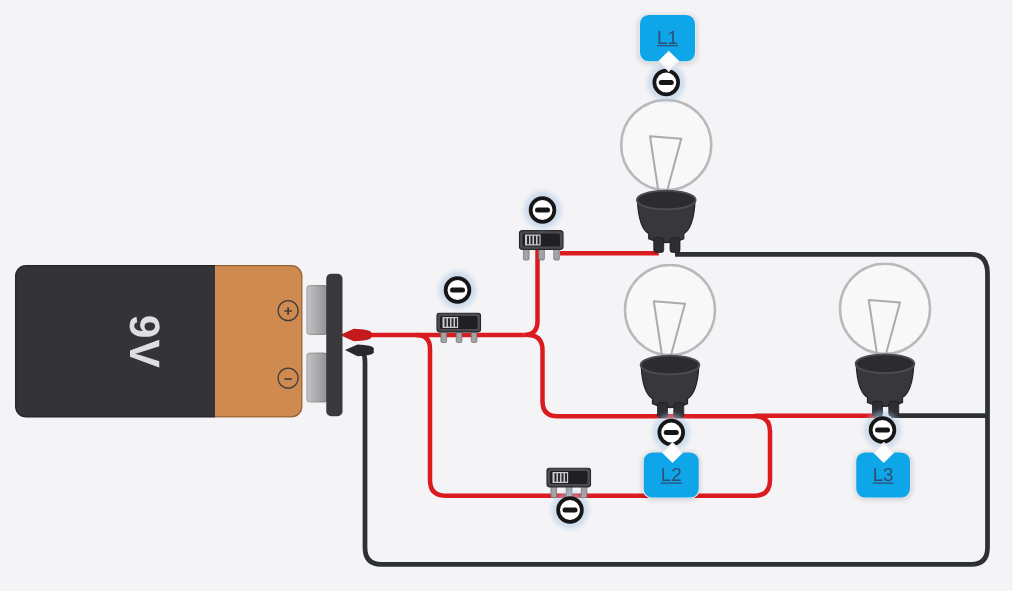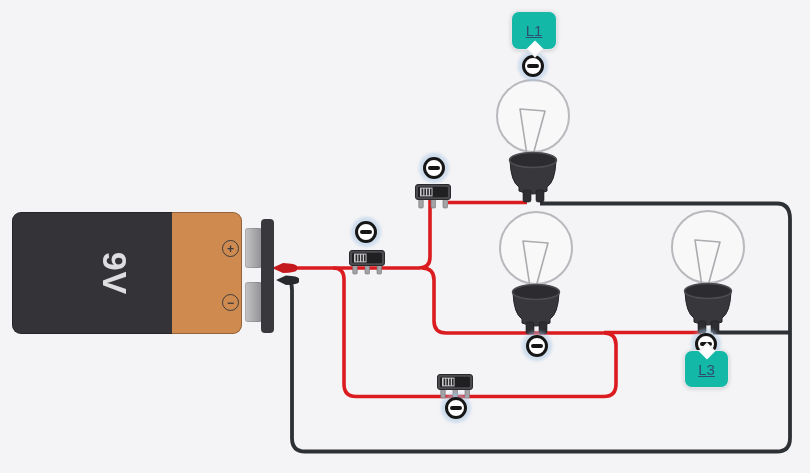--- a/index.html
+++ b/index.html
@@ -37,21 +37,21 @@
   
   .probe{width:30px;height:30px;}
   .probe .halo{position:absolute;inset:0;border-radius:50%;background:rgba(168,198,228,.5);filter:blur(1.5px);}
   .probe .ring{
     position:absolute;left:4px;top:4px;width:22px;height:22px;box-sizing:border-box;
     background:#fff;border:3px solid #161616;border-radius:50%;
   }
   .probe .bar{position:absolute;left:9px;top:13.2px;width:12px;height:3.6px;background:#161616;border-radius:2px;}
   
   .callout{
-    background:#14b8a6;border:1px solid #e6e6e9;border-radius:8px;
+    background:#0ea5e9;border:1px solid #e6e6e9;border-radius:8px;
     box-shadow:0 1px 4px rgba(40,40,60,.18);
     display:flex;align-items:center;justify-content:center;
     color:#2f4e74;font-size:15px;text-decoration:underline;
   }
   .callout .tail{
     position:absolute;width:11px;height:11px;background:#fdfdfe;
     left:50%;margin-left:-5.5px;transform:rotate(45deg);
   }
   .tail-bottom{bottom:-6px;border-right:1px solid #e6e6e9;border-bottom:1px solid #e6e6e9;}
   .tail-top{top:-6px;border-left:1px solid #e6e6e9;border-top:1px solid #e6e6e9;}
@@ -169,18 +169,22 @@
     <div class="halo"></div>
       <div class="ring"></div>
       <div class="bar"></div>
   </div>
 
   
   <div class="abs callout" style="left:511px;top:11px;width:44px;height:37px;">
     <span>L1</span>
       <div class="tail tail-bottom"></div>
   </div>
-  <div class="abs callout" style="left:684px;top:350px;width:43px;height:36px;">
+  <div class="abs callout" style="left:514px;top:361px;width:44px;height:36px;">
+    <span>L2</span>
+      <div class="tail tail-top"></div>
+  </div>
+  <div class="abs callout" style="left:684px;top:361px;width:43px;height:36px;">
     <span>L3</span>
       <div class="tail tail-top"></div>
   </div>
 
 </div>
 
 </body></html>

